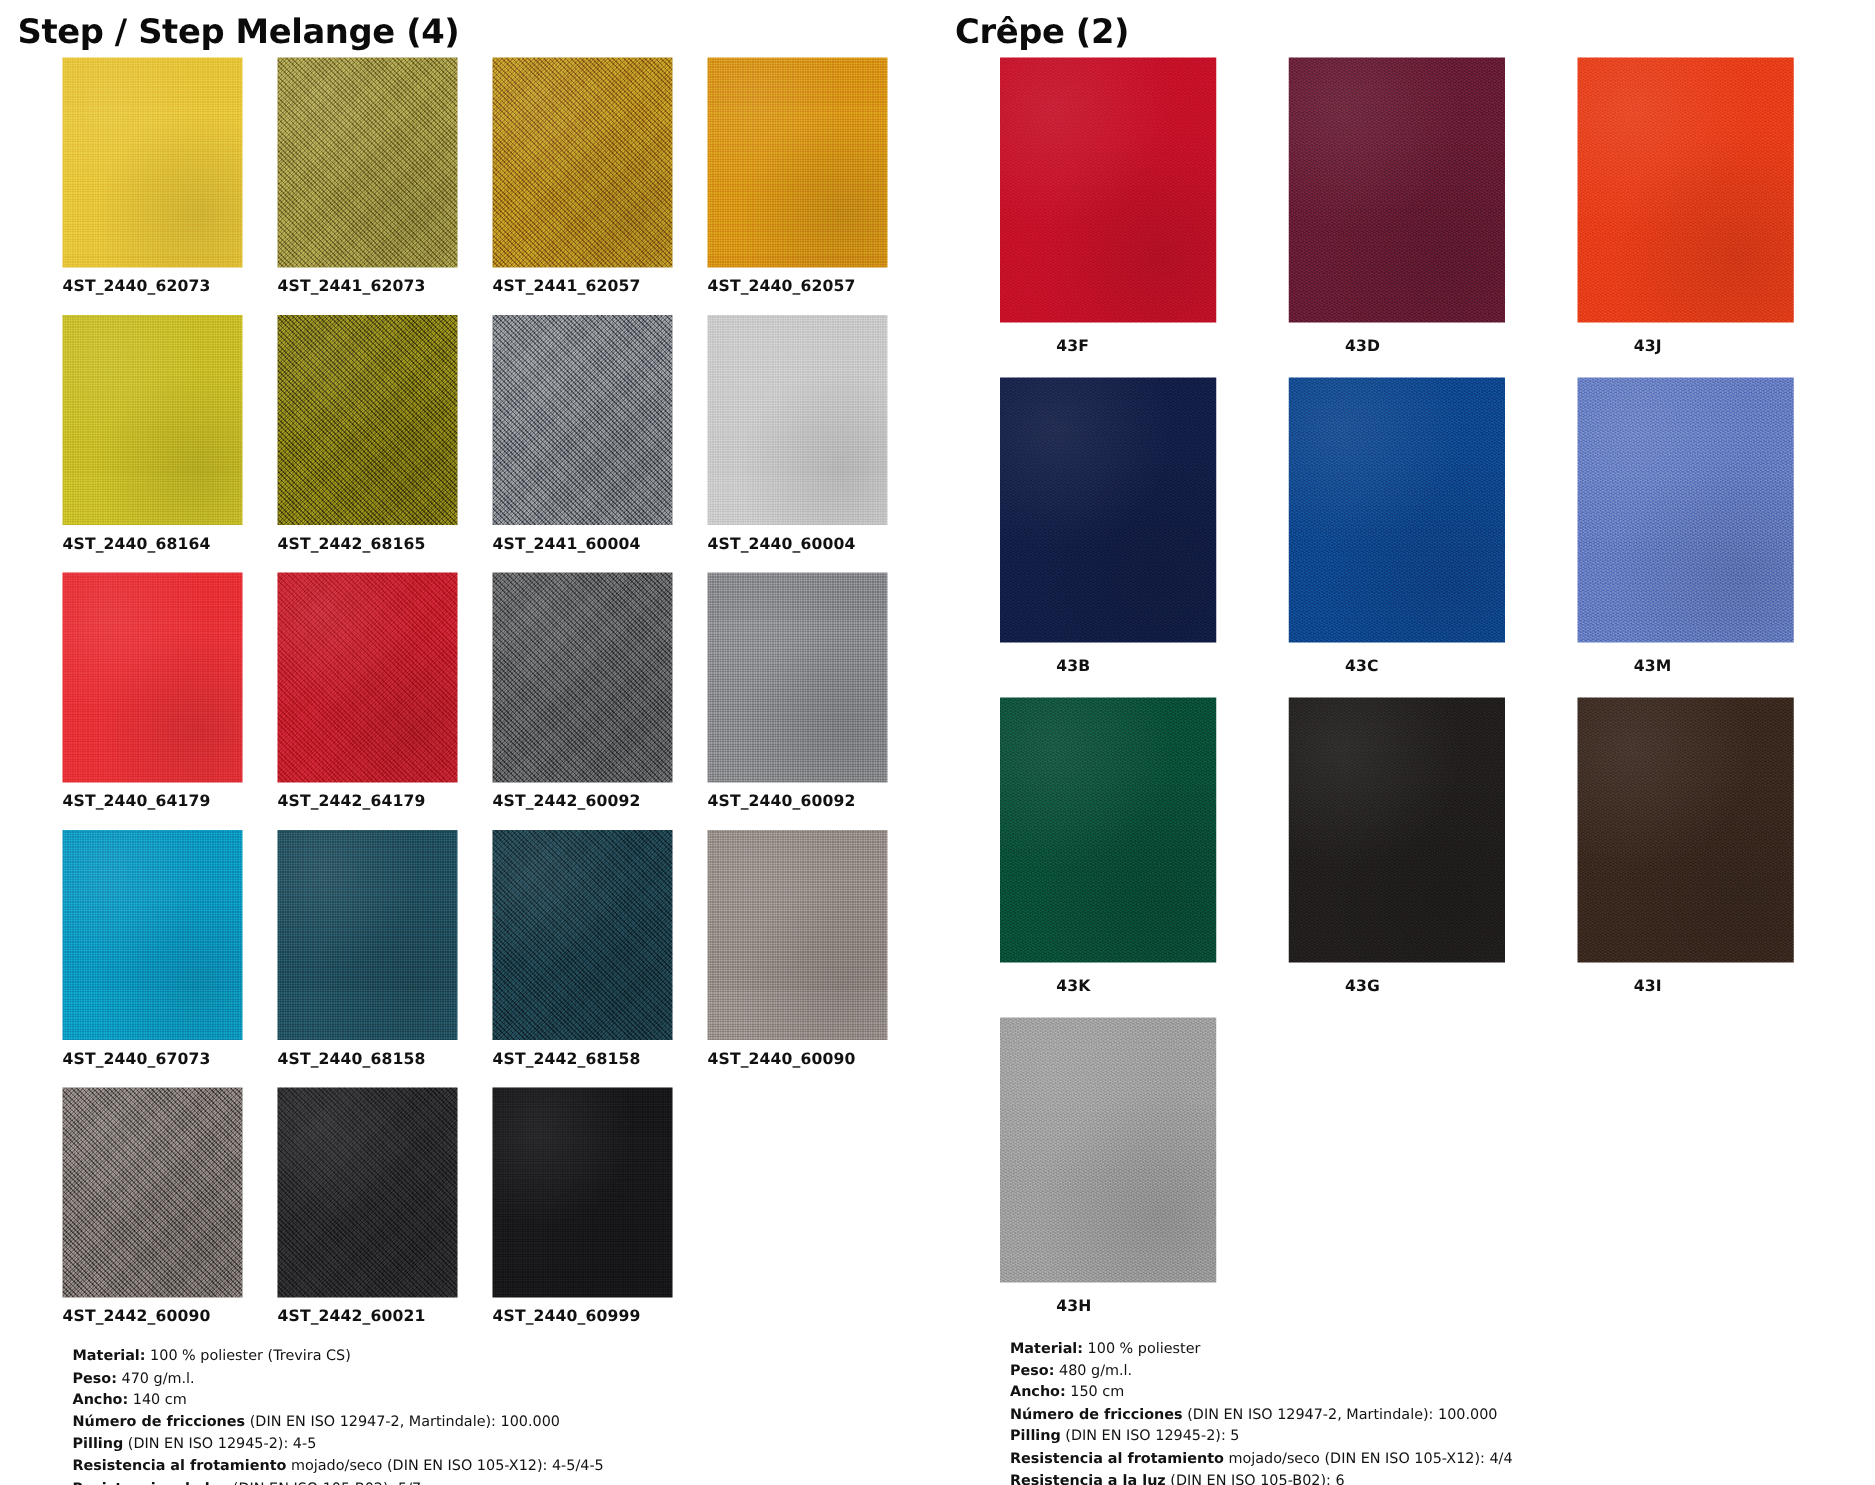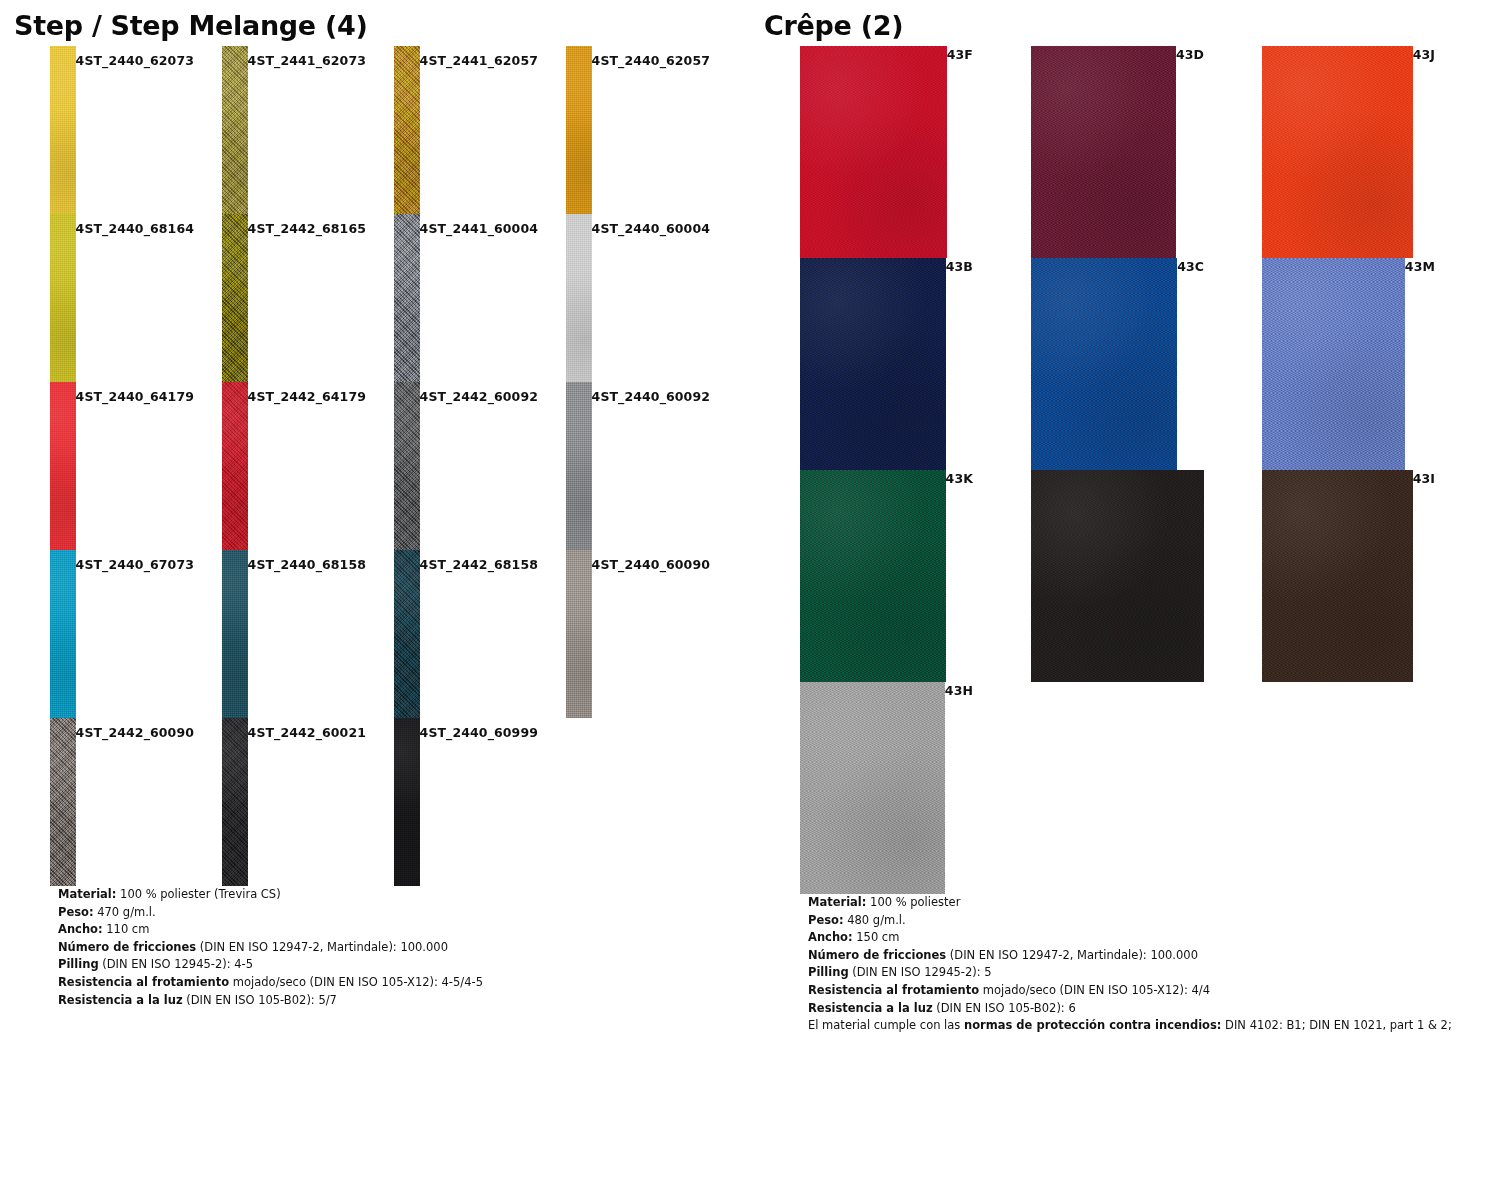--- a/index.html
+++ b/index.html
@@ -44,21 +44,21 @@
     row-gap: 0px;
   }
   .grid-3 {
     grid-template-columns: repeat(3, 173px);
     column-gap: 58px;
     row-gap: 0px;
   }
 
   .swatch-cell {
     display: flex;
-    flex-direction: row;
+    flex-direction: column;
   }
   .swatch {
     width: 100%;
     position: relative;
     overflow: hidden;
     background-repeat: repeat;
   }
   .grid-4 .swatch { height: 168px; }
   .grid-3 .swatch { height: 212px; }
 
@@ -99,21 +99,21 @@
   .swatch-label {
     font-size: 12.5px;
     font-weight: bold;
     color: #111;
     padding-top: 7px;
     padding-bottom: 16px;
     letter-spacing: 0.1px;
     font-family: "DejaVu Sans", sans-serif;
     white-space: nowrap;
   }
-  .grid-3 .swatch-label { padding-top: 1px; padding-bottom: 18px; }
+  .grid-3 .swatch-label { padding-top: 11px; padding-bottom: 18px; margin-left: 45px; }
 
   .specs {
     padding-left: 58px;
     padding-right: 10px;
     font-size: 11.5px;
     line-height: 17.6px;
     color: #121212;
     font-family: "DejaVu Sans", sans-serif;
   }
   .spec-line { white-space: normal; }
@@ -200,21 +200,21 @@
           <div class="swatch-label">4ST_2442_60021</div>
         </div>
         <div class="swatch-cell">
           <div class="swatch" style="background-color: rgb(25, 25, 27);"></div>
           <div class="swatch-label">4ST_2440_60999</div>
         </div>
       </div>
     <div class="specs" id="specs-left">
         <div class="spec-line"><b>Material:</b><span> 100 % poliester (Trevira CS)</span></div>
         <div class="spec-line"><b>Peso:</b><span> 470 g/m.l.</span></div>
-        <div class="spec-line"><b>Ancho:</b><span> 110 cm</span></div>
+        <div class="spec-line"><b>Ancho:</b><span> 140 cm</span></div>
         <div class="spec-line"><b>Número de fricciones</b><span> (DIN EN ISO 12947-2, Martindale): 100.000</span></div>
         <div class="spec-line"><b>Pilling</b><span> (DIN EN ISO 12945-2): 4-5</span></div>
         <div class="spec-line"><b>Resistencia al frotamiento</b><span> mojado/seco (DIN EN ISO 105-X12): 4-5/4-5</span></div>
         <div class="spec-line"><b>Resistencia a la luz</b><span> (DIN EN ISO 105-B02): 5/7</span></div>
       </div>
   </div>
 
   <div class="column col-right">
     <h1 class="section-title">Crêpe (2)</h1>
     <div class="swatch-grid grid-3" id="grid-right">
@@ -241,20 +241,21 @@
         <div class="swatch-cell">
           <div class="swatch crepe" style="background-color: rgb(106, 130, 196);"></div>
           <div class="swatch-label">43M</div>
         </div>
         <div class="swatch-cell">
           <div class="swatch crepe" style="background-color: rgb(10, 82, 57);"></div>
           <div class="swatch-label">43K</div>
         </div>
         <div class="swatch-cell">
           <div class="swatch crepe" style="background-color: rgb(35, 31, 31);"></div>
+          <div class="swatch-label">43G</div>
         </div>
         <div class="swatch-cell">
           <div class="swatch crepe" style="background-color: rgb(60, 42, 32);"></div>
           <div class="swatch-label">43I</div>
         </div>
         <div class="swatch-cell">
           <div class="swatch crepe" style="background-color: rgb(163, 163, 163);"></div>
           <div class="swatch-label">43H</div>
         </div>
       </div>

